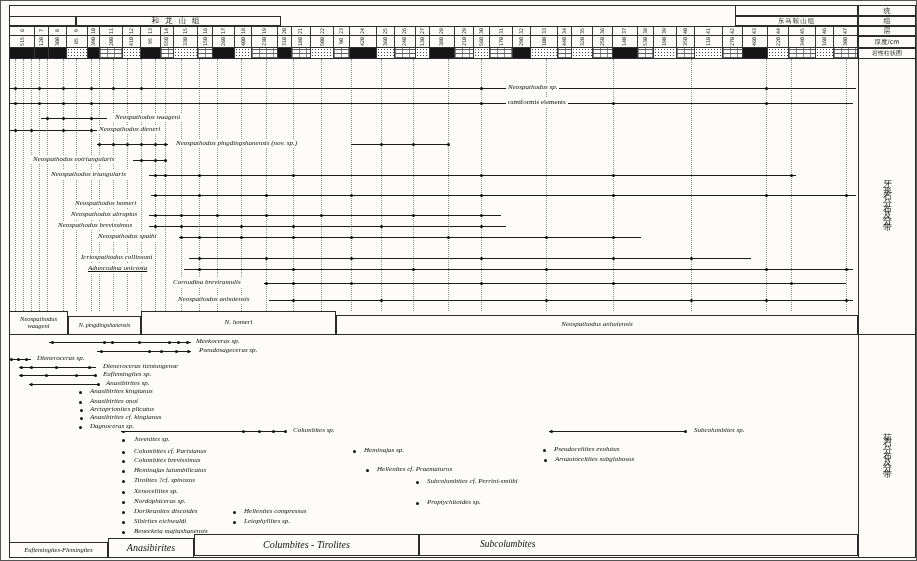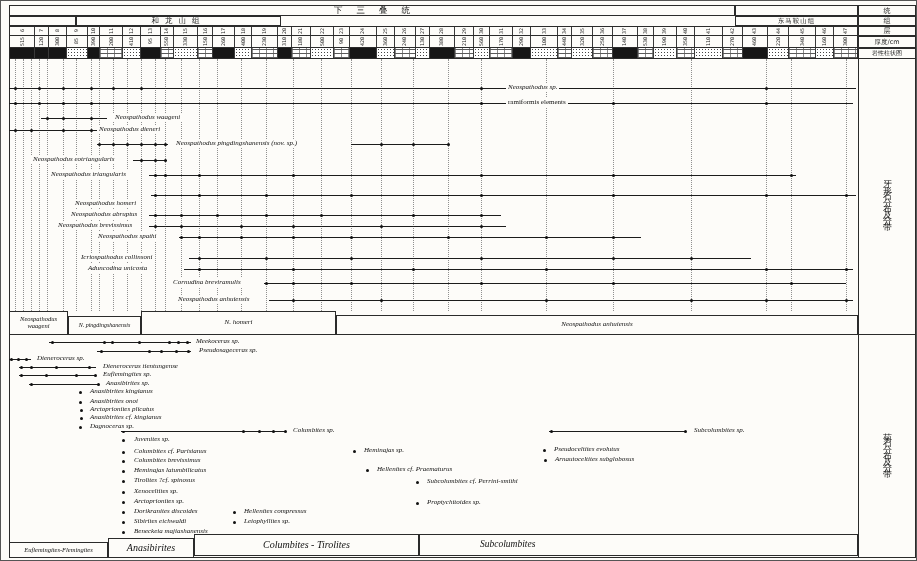--- a/index.html
+++ b/index.html
@@ -44,21 +44,20 @@
   .vl1{top:58px;height:276px;border-bottom:1px solid #2b2b2b;}
   .vl2{top:334px;height:223px;}
 </style>
 </head>
 <body>
 
 <div id="stage">
   <div class="frame"></div>
   <div class="divider-v"></div>
 
-  <div class="box cn series">下三叠统</div>
   <div class="box series-r"></div>
   <div class="box fm0"></div>
   <div class="box cn fm1">和龙山组</div>
   <div class="box cn fm3">东马鞍山组</div>
 
   <div class="box cn sc sc0">统</div>
   <div class="box cn sc sc1">组</div>
   <div class="box cn sc sc2">层</div>
   <div class="box cn sc sc3">厚度/cm</div>
   <div class="box cn sc sc4">岩性柱状图</div>
@@ -499,21 +498,21 @@
     <div class="dot" style="left: 610.5px; top: 255.5px;"></div>
     <div class="dot" style="left: 688.5px; top: 255.5px;"></div>
     <div class="tlabel" style="left: 78px; top: 252px;">Icriospathodus collinsoni</div>
     <div class="rline" style="left: 183px; top: 268px; width: 669px;"></div>
     <div class="dot" style="left: 196.5px; top: 266.5px;"></div>
     <div class="dot" style="left: 290.5px; top: 266.5px;"></div>
     <div class="dot" style="left: 410.5px; top: 266.5px;"></div>
     <div class="dot" style="left: 543.5px; top: 266.5px;"></div>
     <div class="dot" style="left: 763.5px; top: 266.5px;"></div>
     <div class="dot" style="left: 843.5px; top: 266.5px;"></div>
-    <div class="tlabel" style="left: 85px; top: 263px;">Aduncodina unicosta</div>
+    <div class="tlabel" style="left: 85px; top: 263px; text-decoration: underline;">Aduncodina unicosta</div>
     <div class="rline" style="left: 263px; top: 282px; width: 582px;"></div>
     <div class="dot" style="left: 263.5px; top: 280.5px;"></div>
     <div class="dot" style="left: 290.5px; top: 280.5px;"></div>
     <div class="dot" style="left: 348.5px; top: 280.5px;"></div>
     <div class="dot" style="left: 478.5px; top: 280.5px;"></div>
     <div class="dot" style="left: 610.5px; top: 280.5px;"></div>
     <div class="dot" style="left: 788.5px; top: 280.5px;"></div>
     <div class="tlabel" style="left: 170px; top: 277px;">Cornudina breviramulis</div>
     <div class="rline" style="left: 268px; top: 299px; width: 584px;"></div>
     <div class="dot" style="left: 290.5px; top: 297.5px;"></div>
@@ -587,21 +586,21 @@
     <div class="tlabel" style="left: 131px; top: 446px;">Columbites cf. Parisianus</div>
     <div class="dot" style="left: 120.5px; top: 458.5px;"></div>
     <div class="tlabel" style="left: 131px; top: 455px;">Columbites brevissimus</div>
     <div class="dot" style="left: 120.5px; top: 468.5px;"></div>
     <div class="tlabel" style="left: 131px; top: 465px;">Heminajas latumbilicatus</div>
     <div class="dot" style="left: 120.5px; top: 478.5px;"></div>
     <div class="tlabel" style="left: 131px; top: 475px;">Tirolites ?cf. spinosus</div>
     <div class="dot" style="left: 120.5px; top: 489.5px;"></div>
     <div class="tlabel" style="left: 131px; top: 486px;">Xenoceltites sp.</div>
     <div class="dot" style="left: 120.5px; top: 499.5px;"></div>
-    <div class="tlabel" style="left: 131px; top: 496px;">Arctoprionites sp.</div>
+    <div class="tlabel" style="left: 131px; top: 496px;">Nordophiceras sp.</div>
     <div class="dot" style="left: 120.5px; top: 509.5px;"></div>
     <div class="tlabel" style="left: 131px; top: 506px;">Dorikranites discoides</div>
     <div class="dot" style="left: 120.5px; top: 519.5px;"></div>
     <div class="tlabel" style="left: 131px; top: 516px;">Sibirites eichwaldi</div>
     <div class="dot" style="left: 120.5px; top: 529.5px;"></div>
     <div class="tlabel" style="left: 131px; top: 526px;">Beneckeia majiashanensis</div>
     <div class="dot" style="left: 231.5px; top: 509.5px;"></div>
     <div class="tlabel" style="left: 241px; top: 506px;">Hellenites compressus</div>
     <div class="dot" style="left: 231.5px; top: 519.5px;"></div>
     <div class="tlabel" style="left: 241px; top: 516px;">Leiophyllites sp.</div>

